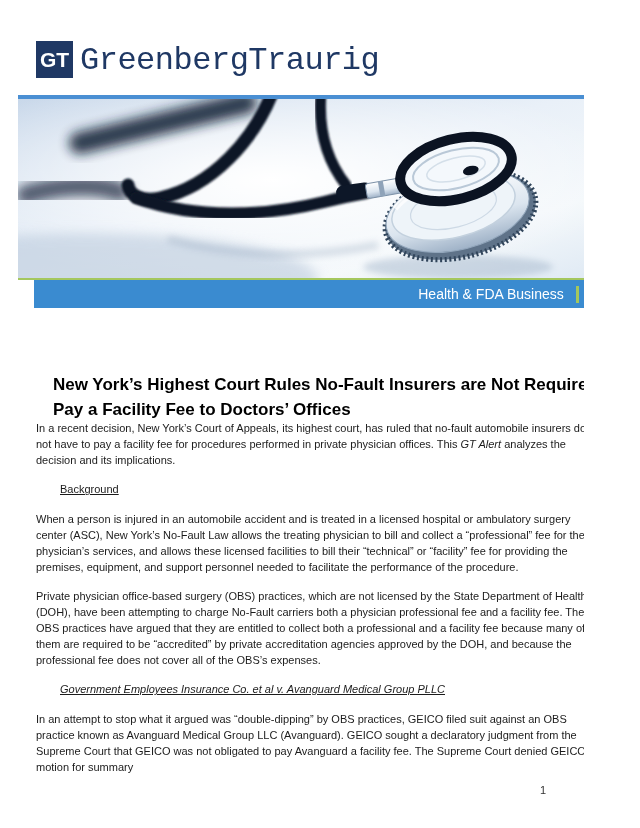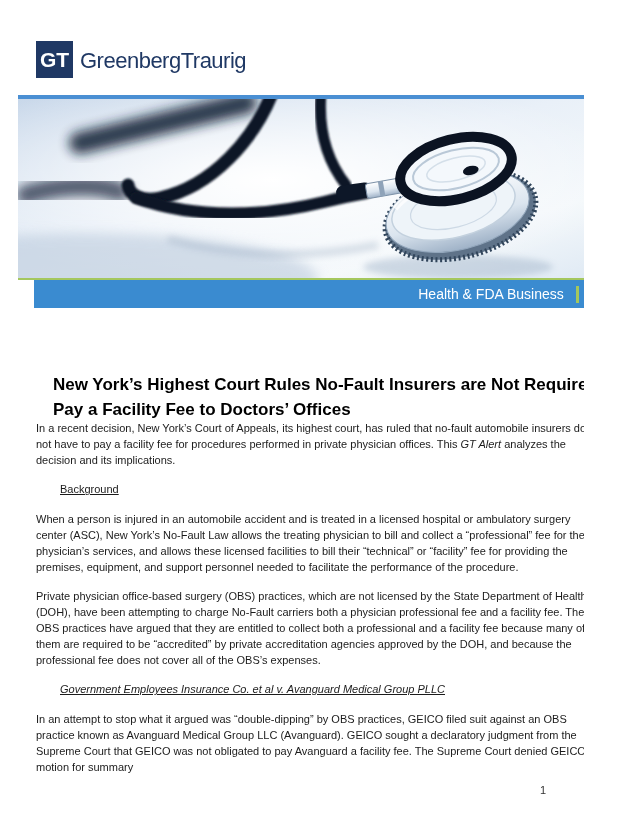--- a/index.html
+++ b/index.html
@@ -25,23 +25,24 @@
     width:37px;height:37px;
     background:var(--navy);
     color:#ffffff;
     font-size:21px;font-weight:bold;
     text-align:center;line-height:37px;
     letter-spacing:0px;
   }
   .logo-wordmark{
     position:absolute;left:80px;top:41px;
     height:37px;line-height:39px;
-    font-size:22px;color:var(--navy);
+    font-size:32px;color:var(--navy);
     letter-spacing:-0.5px;
     white-space:nowrap;
+    font-family:Liberation Mono, monospace;
   }
   .green-block{
     position:absolute;left:586px;top:16px;
     width:29px;height:79px;
     background:var(--green-accent);
   }
   .blue-rule{
     position:absolute;left:18px;top:95px;
     width:604px;height:4px;
     background:var(--blue-rule);

